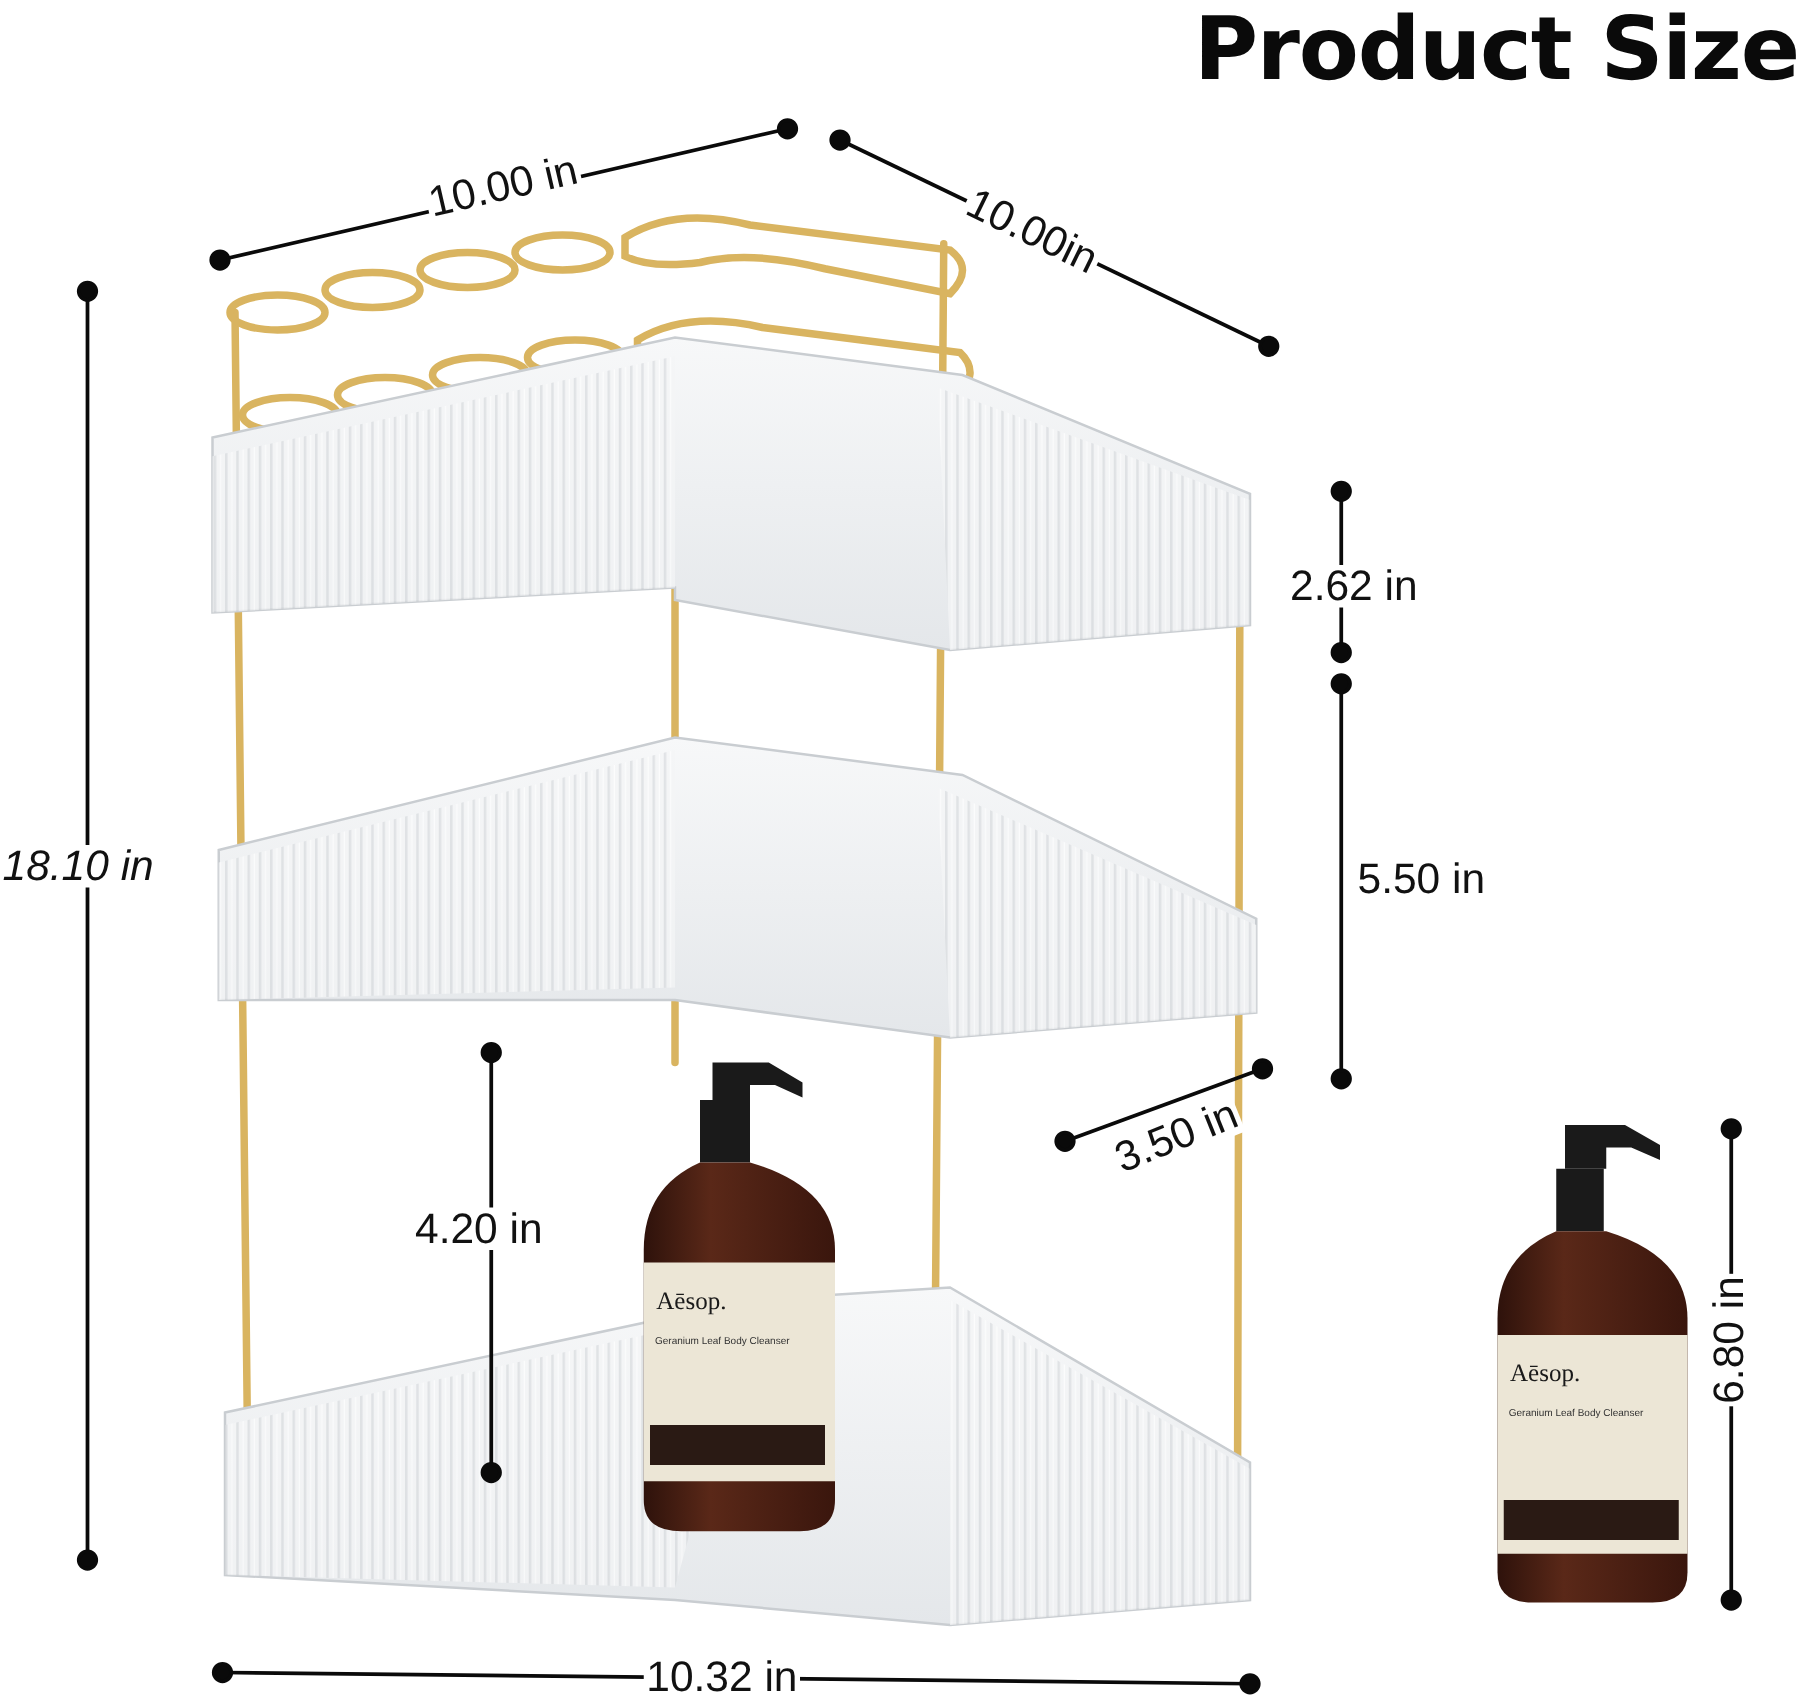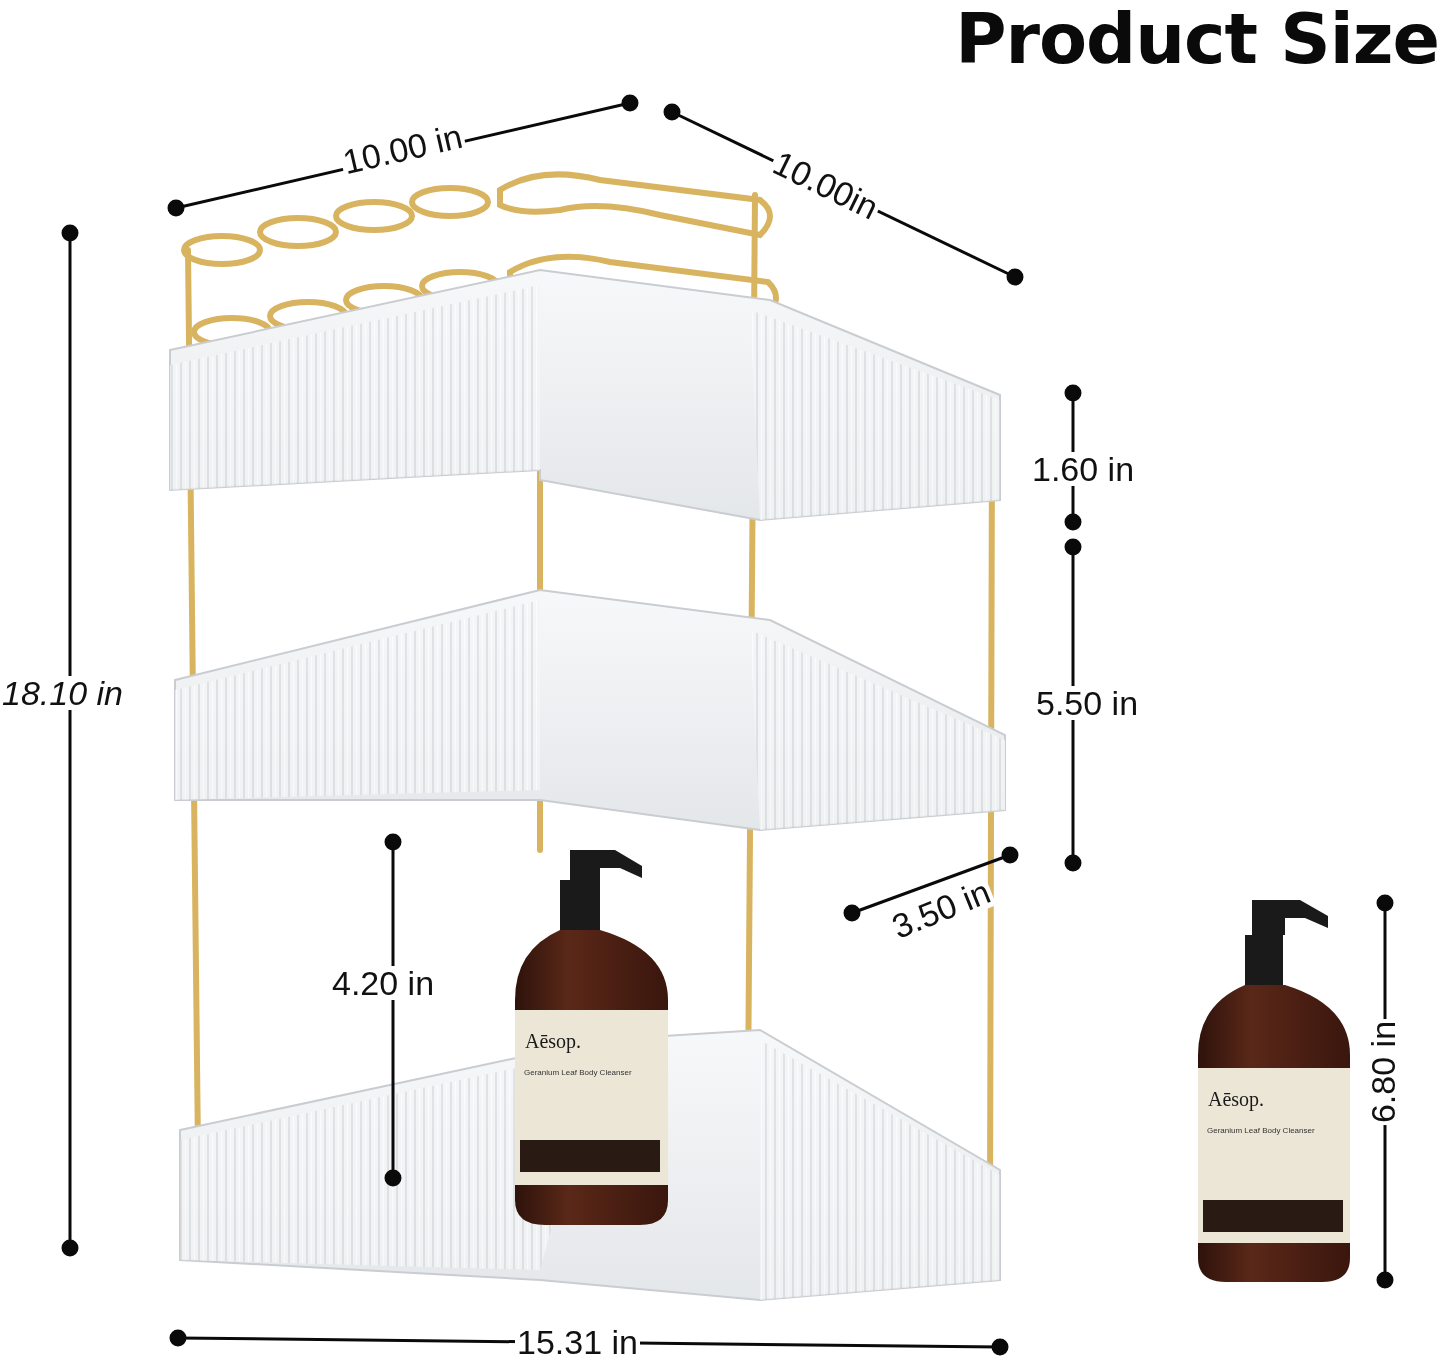--- a/index.html
+++ b/index.html
@@ -111,23 +111,23 @@
       <circle cx="1000" cy="1347" r="7"></circle>
     <line x1="1385" y1="903" x2="1385" y2="1280"></line>
     <circle cx="1385" cy="903" r="7"></circle>
       <circle cx="1385" cy="1280" r="7"></circle>
   </g>
 </svg>
 
 <div class="label-box" style="left:340px; top:132px; transform:rotate(-13deg);">10.00 in</div>
 <div class="label-box" style="left:768px; top:168px; transform:rotate(26deg);">10.00in</div>
 <div class="label-box" style="left:0px; top:676px;font-style:italic;">18.10 in</div>
-<div class="label-box" style="left:1030px; top:452px;">1.60 in</div>
-<div class="label-box" style="left:1034px; top:686px;">5.50 in</div>
+<div class="label-box" style="left:1030px; top:452px;">2.62 in</div>
+<div class="label-box" style="left:1084px; top:686px;">5.50 in</div>
 <div class="label-box" style="left:888px; top:892px; transform:rotate(-22deg);">3.50 in</div>
 <div class="label-box" style="left:330px; top:966px;">4.20 in</div>
-<div class="label-box" style="left:515px; top:1325px;">15.31 in</div>
+<div class="label-box" style="left:515px; top:1325px;">10.32 in</div>
 <div class="label-box" style="left:1330px; top:1055px; transform:rotate(-90deg);">6.80 in</div>
 
 <div style="position:absolute;left:525px;top:1030px;font-family:'Liberation Serif',serif;font-size:20px;color:#1a1a1a;">Aēsop.</div>
 <div style="position:absolute;left:524px;top:1068px;width:140px;font-family:'Liberation Sans',sans-serif;font-size:8px;color:#333;">Geranium Leaf Body Cleanser</div>
 <div style="position:absolute;left:1208px;top:1088px;font-family:'Liberation Serif',serif;font-size:20px;color:#1a1a1a;">Aēsop.</div>
 <div style="position:absolute;left:1207px;top:1126px;width:140px;font-family:'Liberation Sans',sans-serif;font-size:8px;color:#333;">Geranium Leaf Body Cleanser</div>
 
 </body></html>

